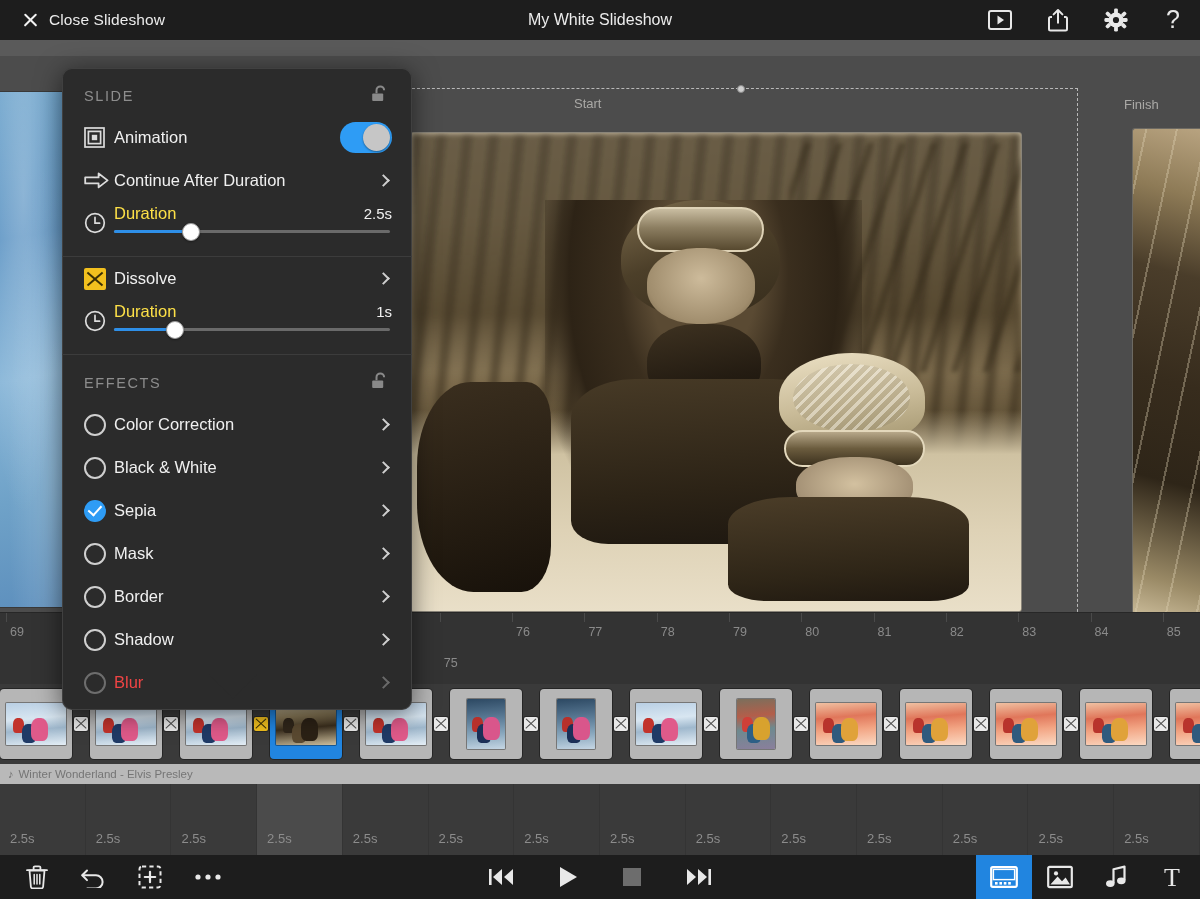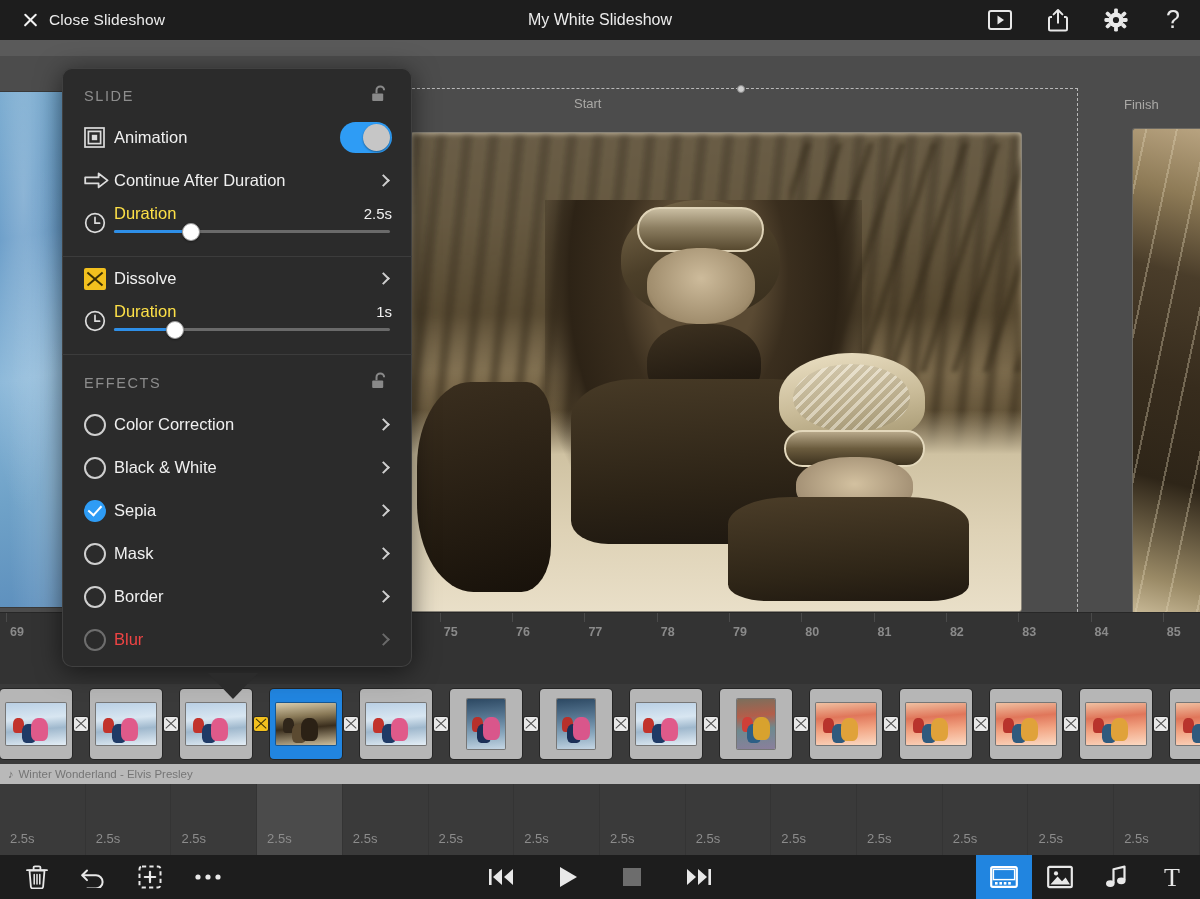--- a/index.html
+++ b/index.html
@@ -294,21 +294,21 @@
   .dissolve-icon:after  { transform: rotate(-41deg); }
 
   
   .ruler {
     position: absolute; top: 612px; left: 0; width: 1200px; height: 72px;
     background: #333333;
     border-top: 1px solid #272727;
   }
   .ruler-inner { position: relative; width: 100%; height: 100%; }
   .tick {
-    position: absolute; top: 12px; color: #8a8a8a; font-size: 12.5px; font-weight: bold;
+    position: absolute; top: 12px; color: #8a8a8a; font-size: 12.5px;
   }
   .tickline {
     position: absolute; top: 0; width: 1px; height: 9px; background: #4a4a4a;
   }
 
   
   .filmstrip {
     position: absolute; top: 684px; left: 0; width: 1200px; height: 80px;
     background: #3a3a3a;
     display: flex; align-items: center;
@@ -483,21 +483,21 @@
         <div class="tick" style="left: 82.3px;">70</div>
         <div class="tickline" style="left: 150.6px;"></div>
         <div class="tick" style="left: 154.6px;">71</div>
         <div class="tickline" style="left: 222.9px;"></div>
         <div class="tick" style="left: 226.9px;">72</div>
         <div class="tickline" style="left: 295.2px;"></div>
         <div class="tick" style="left: 299.2px;">73</div>
         <div class="tickline" style="left: 367.5px;"></div>
         <div class="tick" style="left: 371.5px;">74</div>
         <div class="tickline" style="left: 439.8px;"></div>
-        <div class="tick" style="left: 443.8px;">75</div>
+        <div class="tick" style="left: 443.8px; margin-top: 31px;">75</div>
         <div class="tickline" style="left: 512.1px;"></div>
         <div class="tick" style="left: 516.1px;">76</div>
         <div class="tickline" style="left: 584.4px;"></div>
         <div class="tick" style="left: 588.4px;">77</div>
         <div class="tickline" style="left: 656.7px;"></div>
         <div class="tick" style="left: 660.7px;">78</div>
         <div class="tickline" style="left: 729px;"></div>
         <div class="tick" style="left: 733px;">79</div>
         <div class="tickline" style="left: 801.3px;"></div>
         <div class="tick" style="left: 805.3px;">80</div>
@@ -899,20 +899,27 @@
           </div>
           <div class="row">
             <span class="ricon">
               <span class="radio"></span>
             </span>
             <span class="rlabel">Border</span>
             <span class="chev"></span>
           </div>
           <div class="row">
             <span class="ricon">
+              <span class="radio"></span>
+            </span>
+            <span class="rlabel">Shadow</span>
+            <span class="chev"></span>
+          </div>
+          <div class="row">
+            <span class="ricon">
               <span class="radio dim"></span>
             </span>
             <span class="rlabel dim">Blur</span>
             <span class="chev dim"></span>
           </div>
         </div>
     </div>
   </div>
 
 </div>

